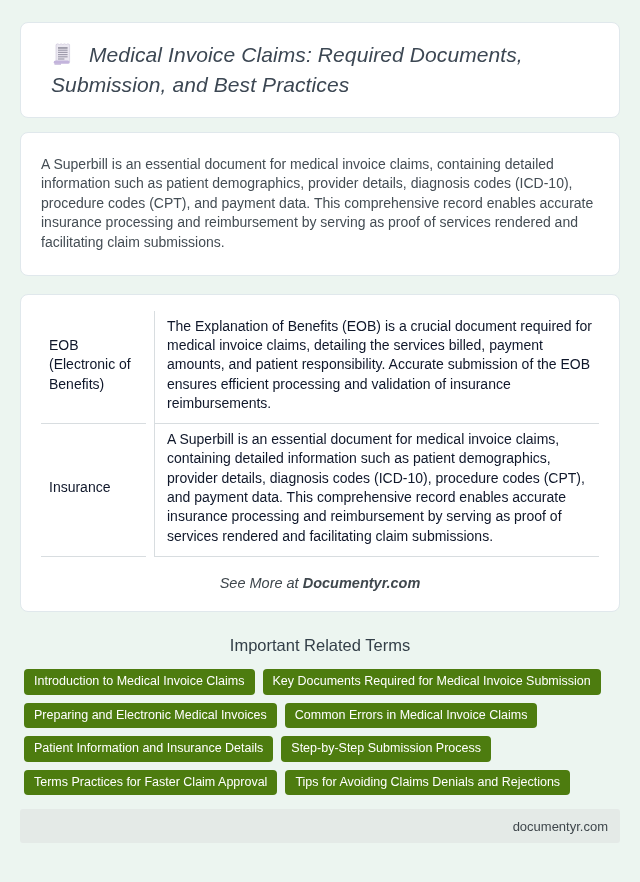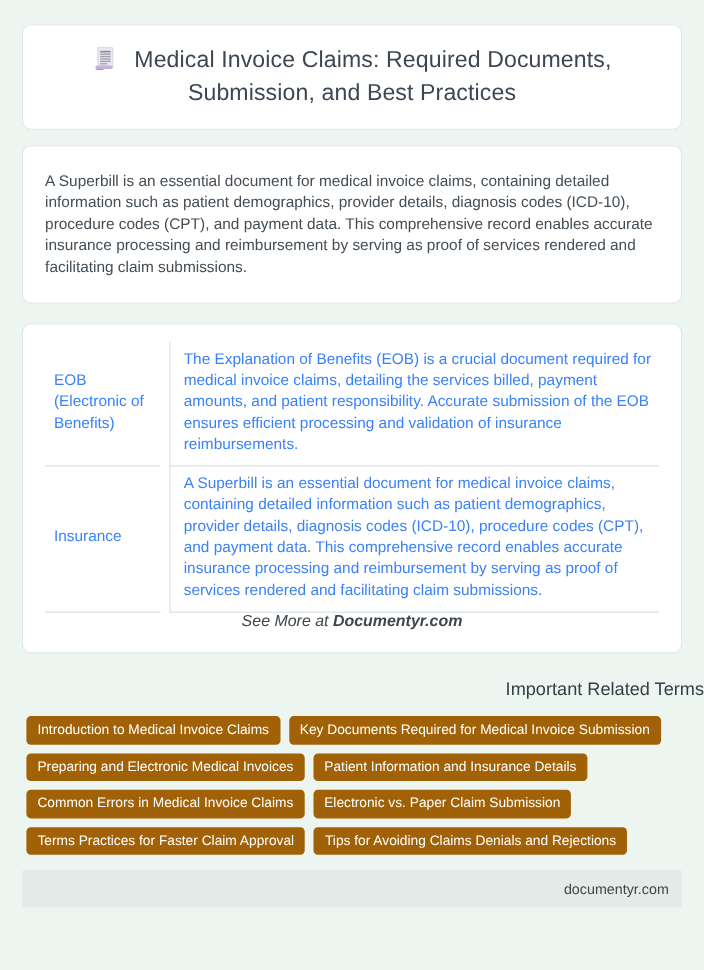--- a/index.html
+++ b/index.html
@@ -15,21 +15,21 @@
     background: #ffffff;
     border: 1px solid #e0e8ec;
     border-radius: 8px;
     margin: 0 20px;
   }
 
   
   .header-card {
     margin-top: 22px;
     padding: 17px 30px;
-    text-align: center;
+    font-style: italic;
   }
   .header-title {
     font-size: 21px;
     font-weight: 500;
     line-height: 1.42;
     color: #3c4753;
     letter-spacing: 0.1px;
   }
   .receipt-icon {
     display: inline-block;
@@ -56,56 +56,57 @@
   }
   .term-table { width: 100%; }
   .trow {
     display: grid;
     grid-template-columns: 105px 1fr;
     column-gap: 8px;
   }
   .tcell {
     border-bottom: 1px solid #d8dde0;
     font-size: 14px;
-    color: #3b82f6;
+    color: #0f172a;
     line-height: 1.38;
   }
   .tcell.term {
     padding: 6px 4px 10px 8px;
     display: flex;
     align-items: center;
   }
   .tcell.desc {
     padding: 6px 4px 10px 12px;
     border-left: 1px solid #d8dde0;
   }
   .see-more {
+    margin-top: 18px;
     text-align: center;
     font-style: italic;
     font-size: 14.5px;
     color: #3f474d;
   }
   .see-more b { font-weight: 700; }
 
   
   .related-heading {
     margin: 24px 0 14px;
-    text-align: right;
+    text-align: center;
     font-size: 16.5px;
     font-weight: 500;
     color: #333f48;
   }
   .tags {
     padding: 0 24px;
     display: flex;
     flex-wrap: wrap;
     gap: 8px;
   }
   .tag {
-    background: #a16207;
+    background: #4d7c0f;
     color: #ffffff;
     font-size: 12.5px;
     line-height: 1;
     padding: 6px 10px 7px;
     border-radius: 4px;
     white-space: nowrap;
     cursor: pointer;
   }
 
   
@@ -169,26 +170,26 @@
   </div>
 
   <h2 class="related-heading">Important Related Terms</h2>
   <div class="tags" id="tags">
   <span class="tag">Introduction to Medical Invoice Claims</span>
 
   <span class="tag">Key Documents Required for Medical Invoice Submission</span>
 
   <span class="tag">Preparing and Electronic Medical Invoices</span>
 
+  <span class="tag">Common Errors in Medical Invoice Claims</span>
+
   <span class="tag">Patient Information and Insurance Details</span>
 
-  <span class="tag">Common Errors in Medical Invoice Claims</span>
+  <span class="tag">Step-by-Step Submission Process</span>
 
-
-  <span class="tag">Electronic vs. Paper Claim Submission</span>
 
   <span class="tag">Terms Practices for Faster Claim Approval</span>
 
 
   <span class="tag">Tips for Avoiding Claims Denials and Rejections</span>
 </div>
 
   <div class="footer-bar">
     <span class="footer-site">documentyr.com</span>
   </div>

